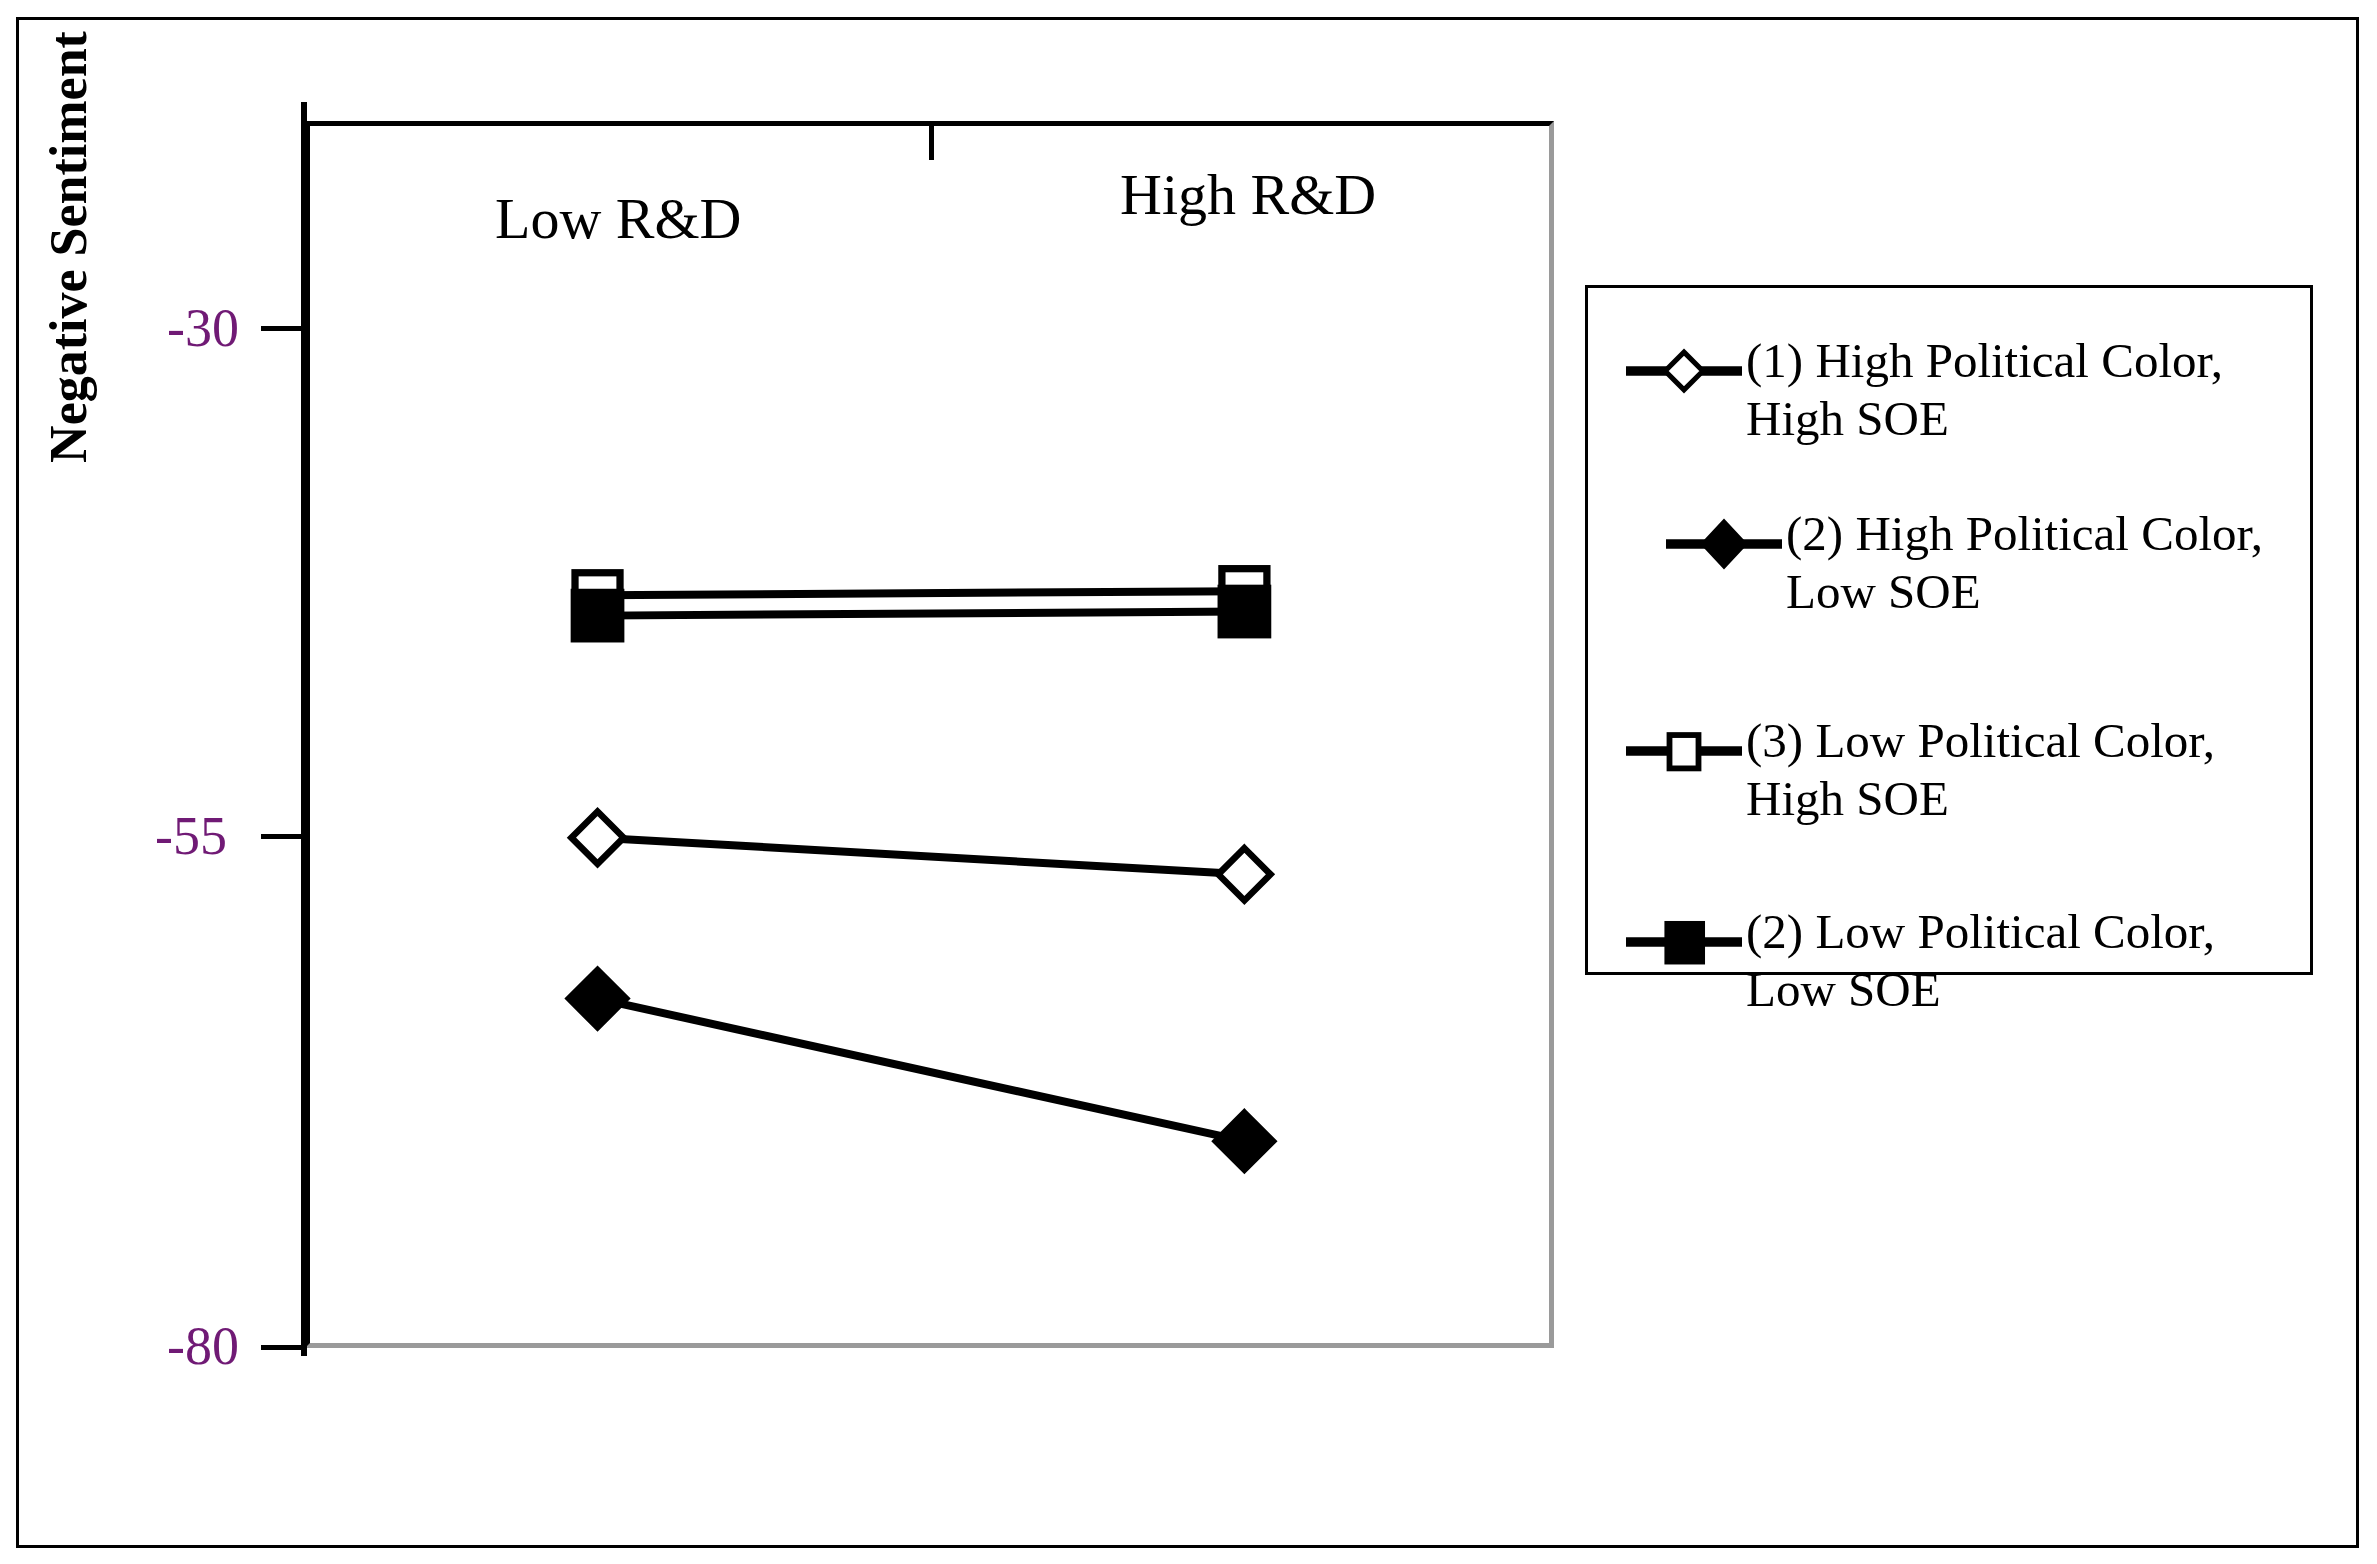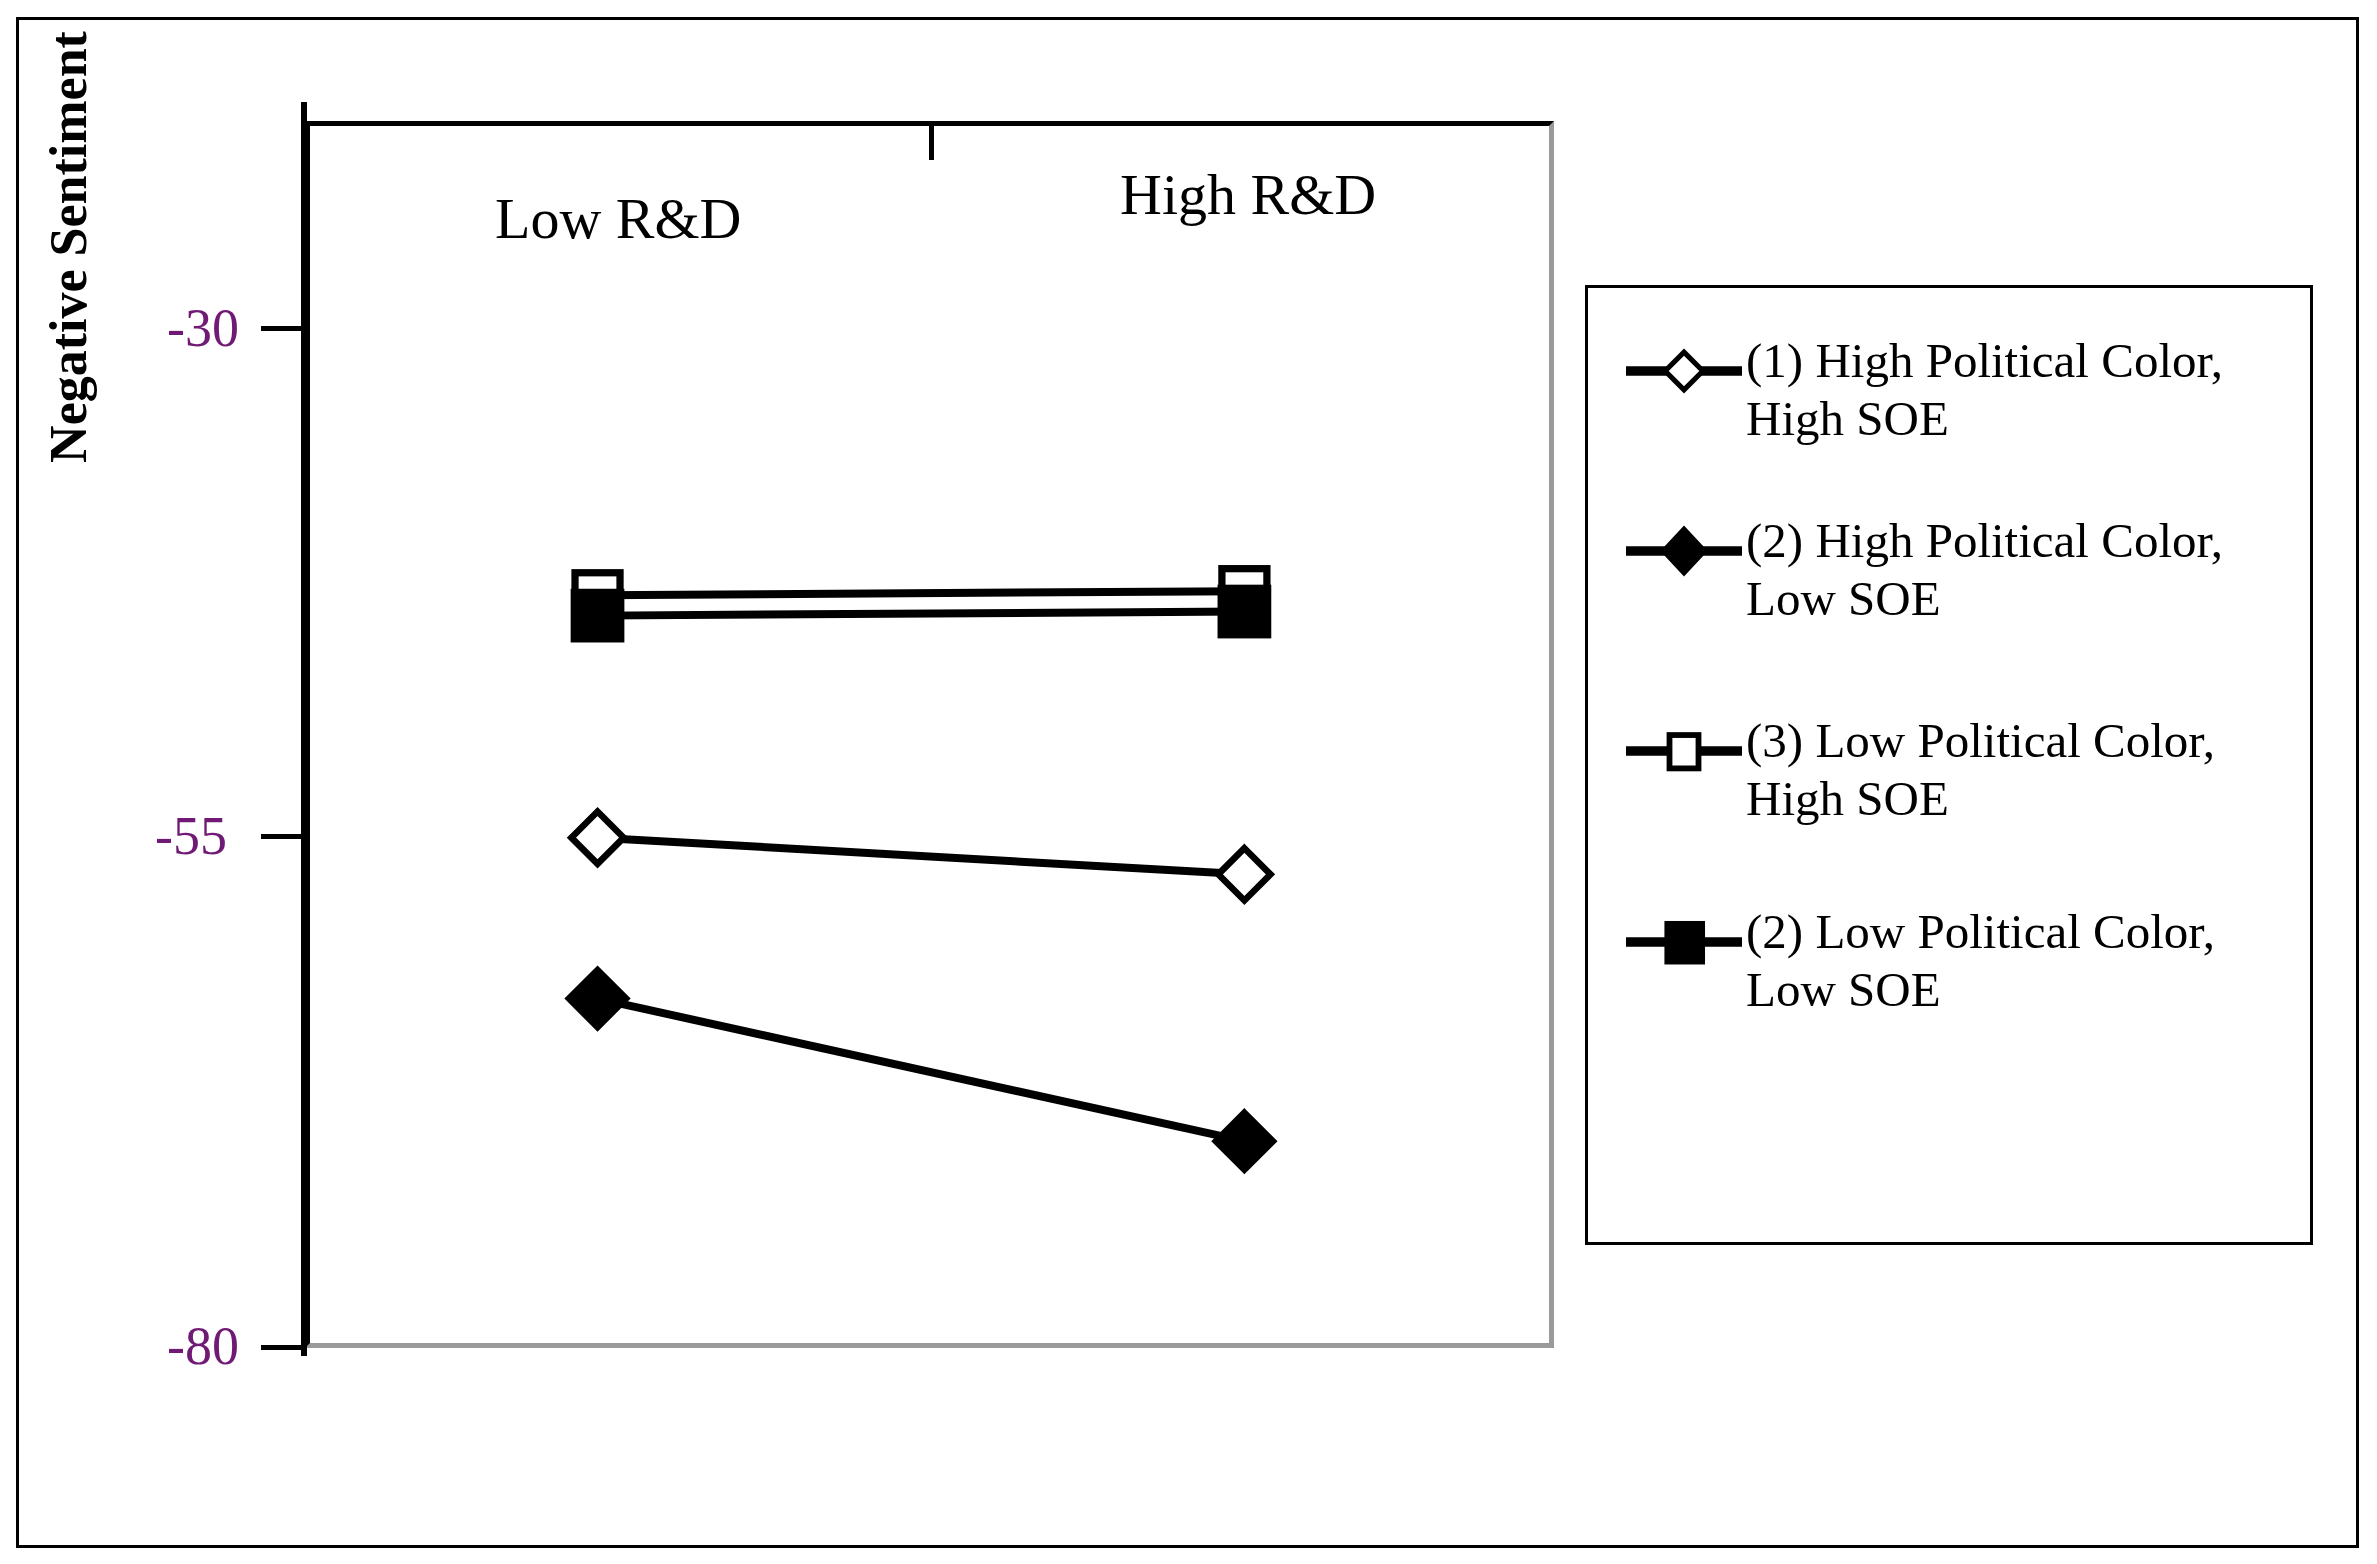--- a/index.html
+++ b/index.html
@@ -125,34 +125,34 @@
     height: 1565px;
     pointer-events: none;
   }
 
   
   #legend-box {
     position: absolute;
     left: 1585px;
     top: 285px;
     width: 728px;
-    height: 960px;
+    height: 690px;
     border: 3.6px solid #000000;
     box-sizing: border-box;
     background: #ffffff;
   }
 
   .legend-row {
     position: absolute;
     left: 0;
     width: 100%;
     height: 131px;
   }
   .legend-row-0 { top: 48px; }
-  .legend-row-1 { top: 228px; }
+  .legend-row-1 { top: 221px; margin-left: 40px; }
   .legend-row-2 { top: 428px; }
   .legend-row-3 { top: 619px; }
 
   .legend-sym {
     position: absolute;
     left: 38px;
     top: 5.8px;
     width: 116px;
     height: 58px;
   }

